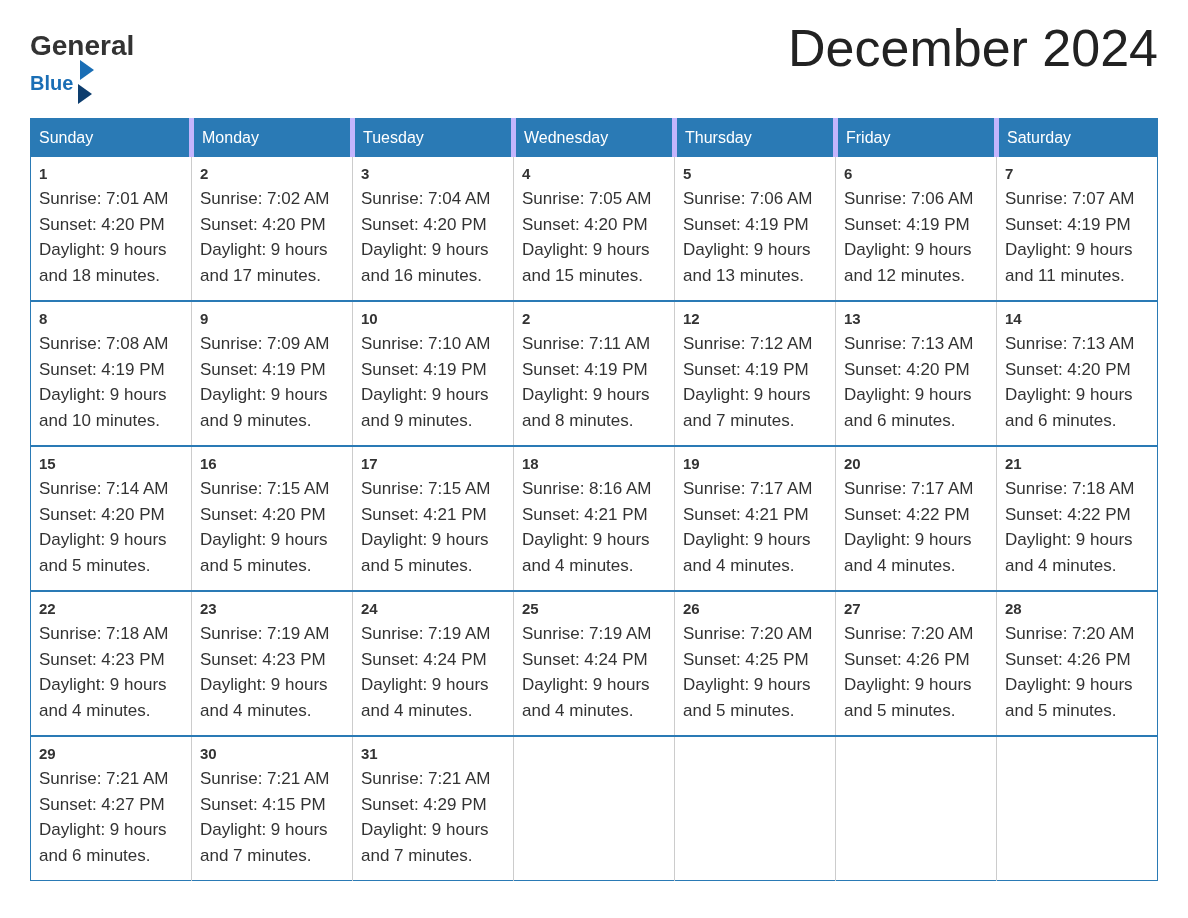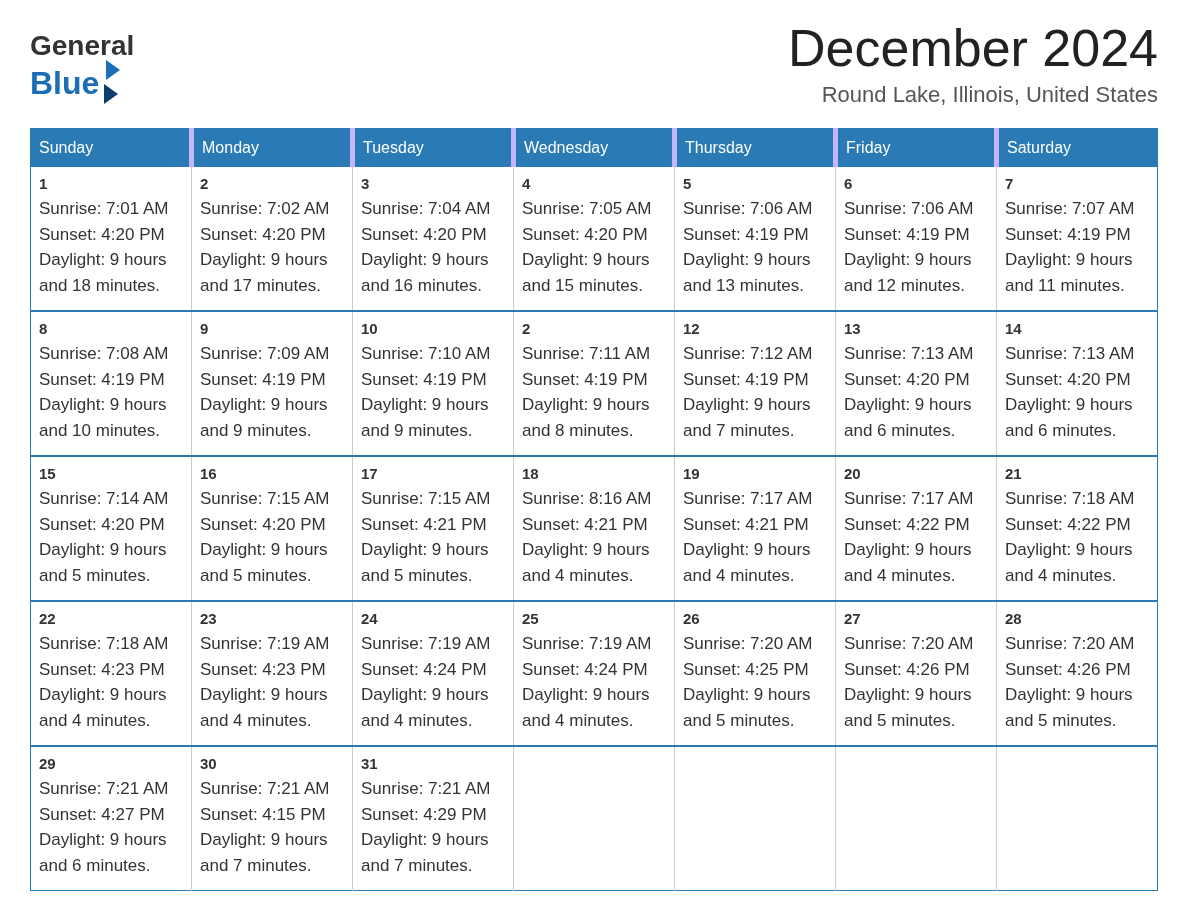--- a/index.html
+++ b/index.html
@@ -7,35 +7,35 @@
       font-family: Arial, sans-serif;
       background: #fff;
       width: 1188px;
       min-height: 918px;
       padding: 20px 30px;
     }
     .header-area {
       display: flex;
       justify-content: space-between;
       align-items: flex-start;
-      margin-bottom: 20px;
+      margin-bottom: 14px;
     }
     .logo {
       display: flex;
       flex-direction: column;
       align-items: flex-start;
       margin-top: 10px;
     }
     .logo-text-general {
       font-size: 28px;
       font-weight: bold;
       color: #333;
     }
     .logo-text-blue {
-      font-size: 32px;
+      font-size: 20px;
       font-weight: bold;
       color: #1a6eb5;
       display: flex;
       align-items: center;
     }
     .logo-arrow {
       width: 0;
       height: 0;
       border-left: 14px solid #1a6eb5;
       border-top: 10px solid transparent;
@@ -126,21 +126,20 @@
     <span class="logo-text-blue">
       <span>Blue</span>
       <span class="logo-arrows">
         <span class="logo-arrow"></span>
         <span class="logo-arrow-dark"></span>
       </span>
     </span>
   </div>
   <div class="title-area">
     <div class="month-title">December 2024</div>
-    <div class="location-title">Round Lake, Illinois, United States</div>
   </div>
 </div>
 
 <table>
   <thead>
     <tr>
       <th>Sunday</th>
       <th>Monday</th>
       <th>Tuesday</th>
       <th>Wednesday</th>

